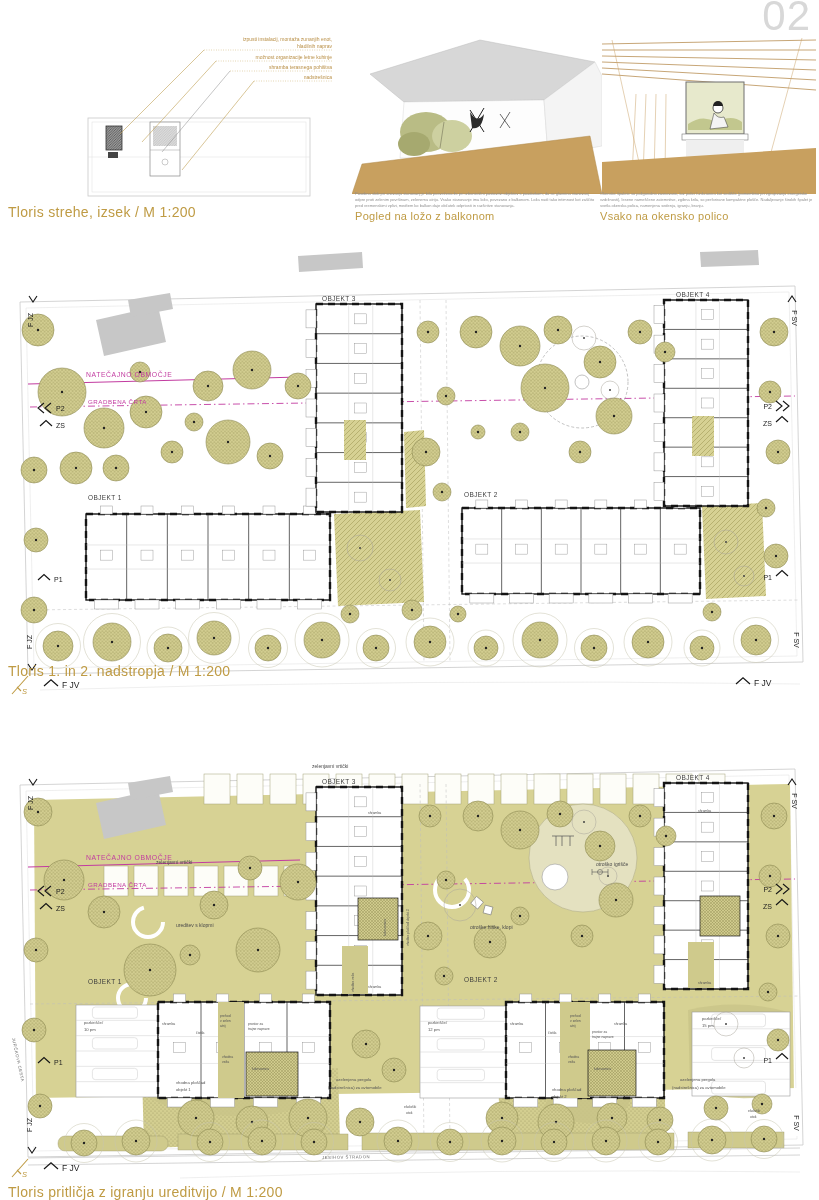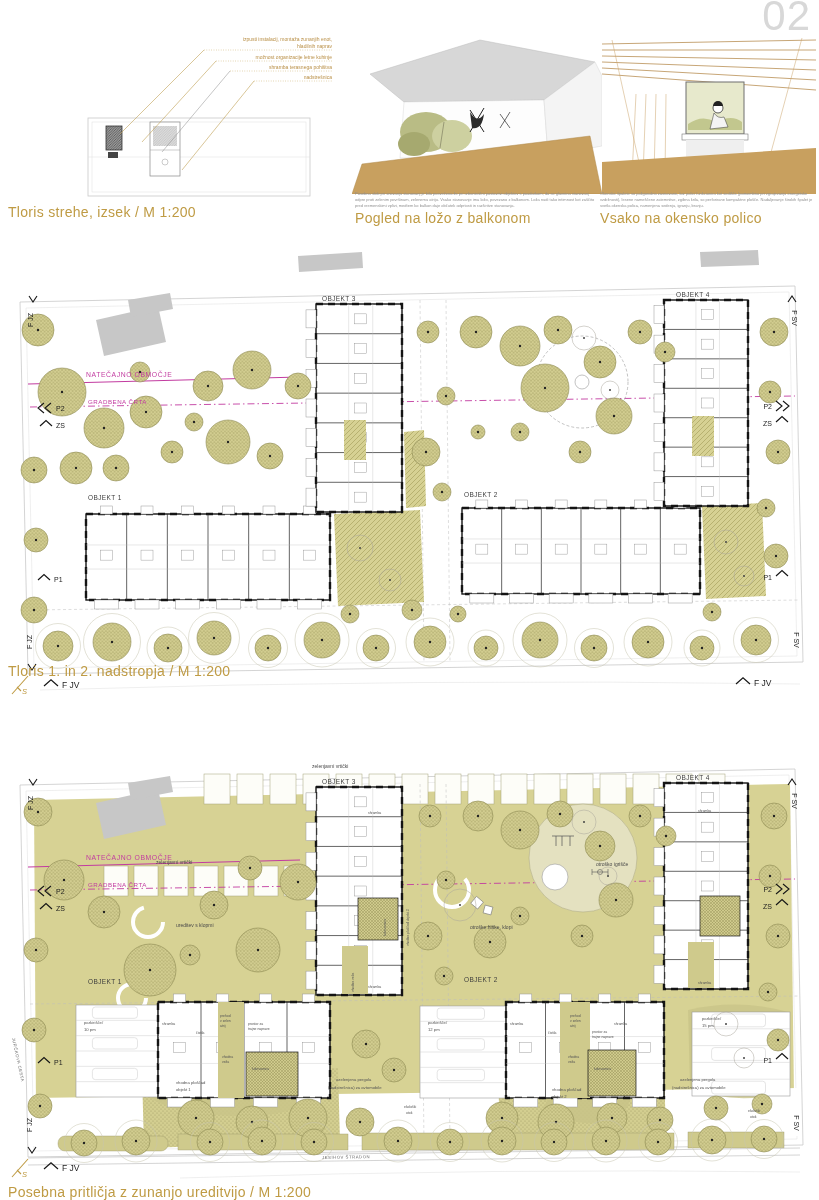--- a/index.html
+++ b/index.html
@@ -2,21 +2,21 @@
 <html><head>
 <meta charset="utf-8">
 <style>
   html,body{margin:0;padding:0;background:#fff}
   .board{position:relative;width:819px;height:1200px;background:#fff;overflow:hidden;font-family:"Liberation Sans",sans-serif}
   .title{position:absolute;left:8px;top:2px;font-size:27px;color:#c2a14c;letter-spacing:.5px}
   .pagenum{position:absolute;right:8px;top:-8px;font-size:42px;color:#d8d8d8;letter-spacing:1px}
   .cap{position:absolute;left:8px;font-size:14px;color:#bf9b44;letter-spacing:.3px}
   .persp-cap{position:absolute}
   .ptext{font-size:4px;line-height:1.45;color:#909090}
-  .phead{font-size:14px;color:#bf9b44;margin-top:2px;letter-spacing:.3px}
+  .phead{font-size:11px;color:#bf9b44;margin-top:2px;letter-spacing:.3px}
   svg{position:absolute;font-family:"Liberation Sans",sans-serif}
   .bnd{stroke:#c9c9c9;stroke-width:.8;fill:none}
   .bnd2{stroke:#dedede;stroke-width:.5;fill:none}
   .gray{fill:#c7c7c7}
   .mag{stroke:#c23ba0;stroke-width:1}
   .magd{stroke:#c23ba0;stroke-width:.9;stroke-dasharray:7 3 1.5 3;fill:none}
   .dash{stroke:#bdbdbd;stroke-width:.5;stroke-dasharray:3 2.5}
   .dashc{stroke:#9a9a9a;stroke-width:.6;stroke-dasharray:3 2;fill:none}
   .tmag{fill:#c23ba0;font-size:6.8px;letter-spacing:.6px}
   .tmag2{fill:#c23ba0;font-size:6.2px;letter-spacing:.5px}
@@ -1144,14 +1144,14 @@
     <text class="txxs" x="594" y="1070">kolesarnica</text>
     <text class="txxs" x="368" y="814">shramba</text>
     <text class="txxs" x="368" y="988">shramba</text>
     <text class="txxs" transform="translate(386,936) rotate(-90)">kolesarnica</text>
     <text class="txxs" transform="translate(354,992) rotate(-90)">vhodna veža</text>
     <text class="txxs" x="698" y="812">shramba</text>
     <text class="txxs" x="698" y="984">shramba</text>
     <text class="tst" x="322" y="1159" transform="rotate(-1 322 1159)">JESIHOV ŠTRADON</text>
     <text class="tst" transform="translate(12,1038) rotate(78)">JURČKOVA CESTA</text>
   </svg>
-  <div class="cap" style="top:1184px">Posebna pritličja z zunanjo ureditvijo / M 1:200</div>
+  <div class="cap" style="top:1184px">Tloris pritličja z igranju ureditvijo / M 1:200</div>
 </div>
 
 </body></html>

